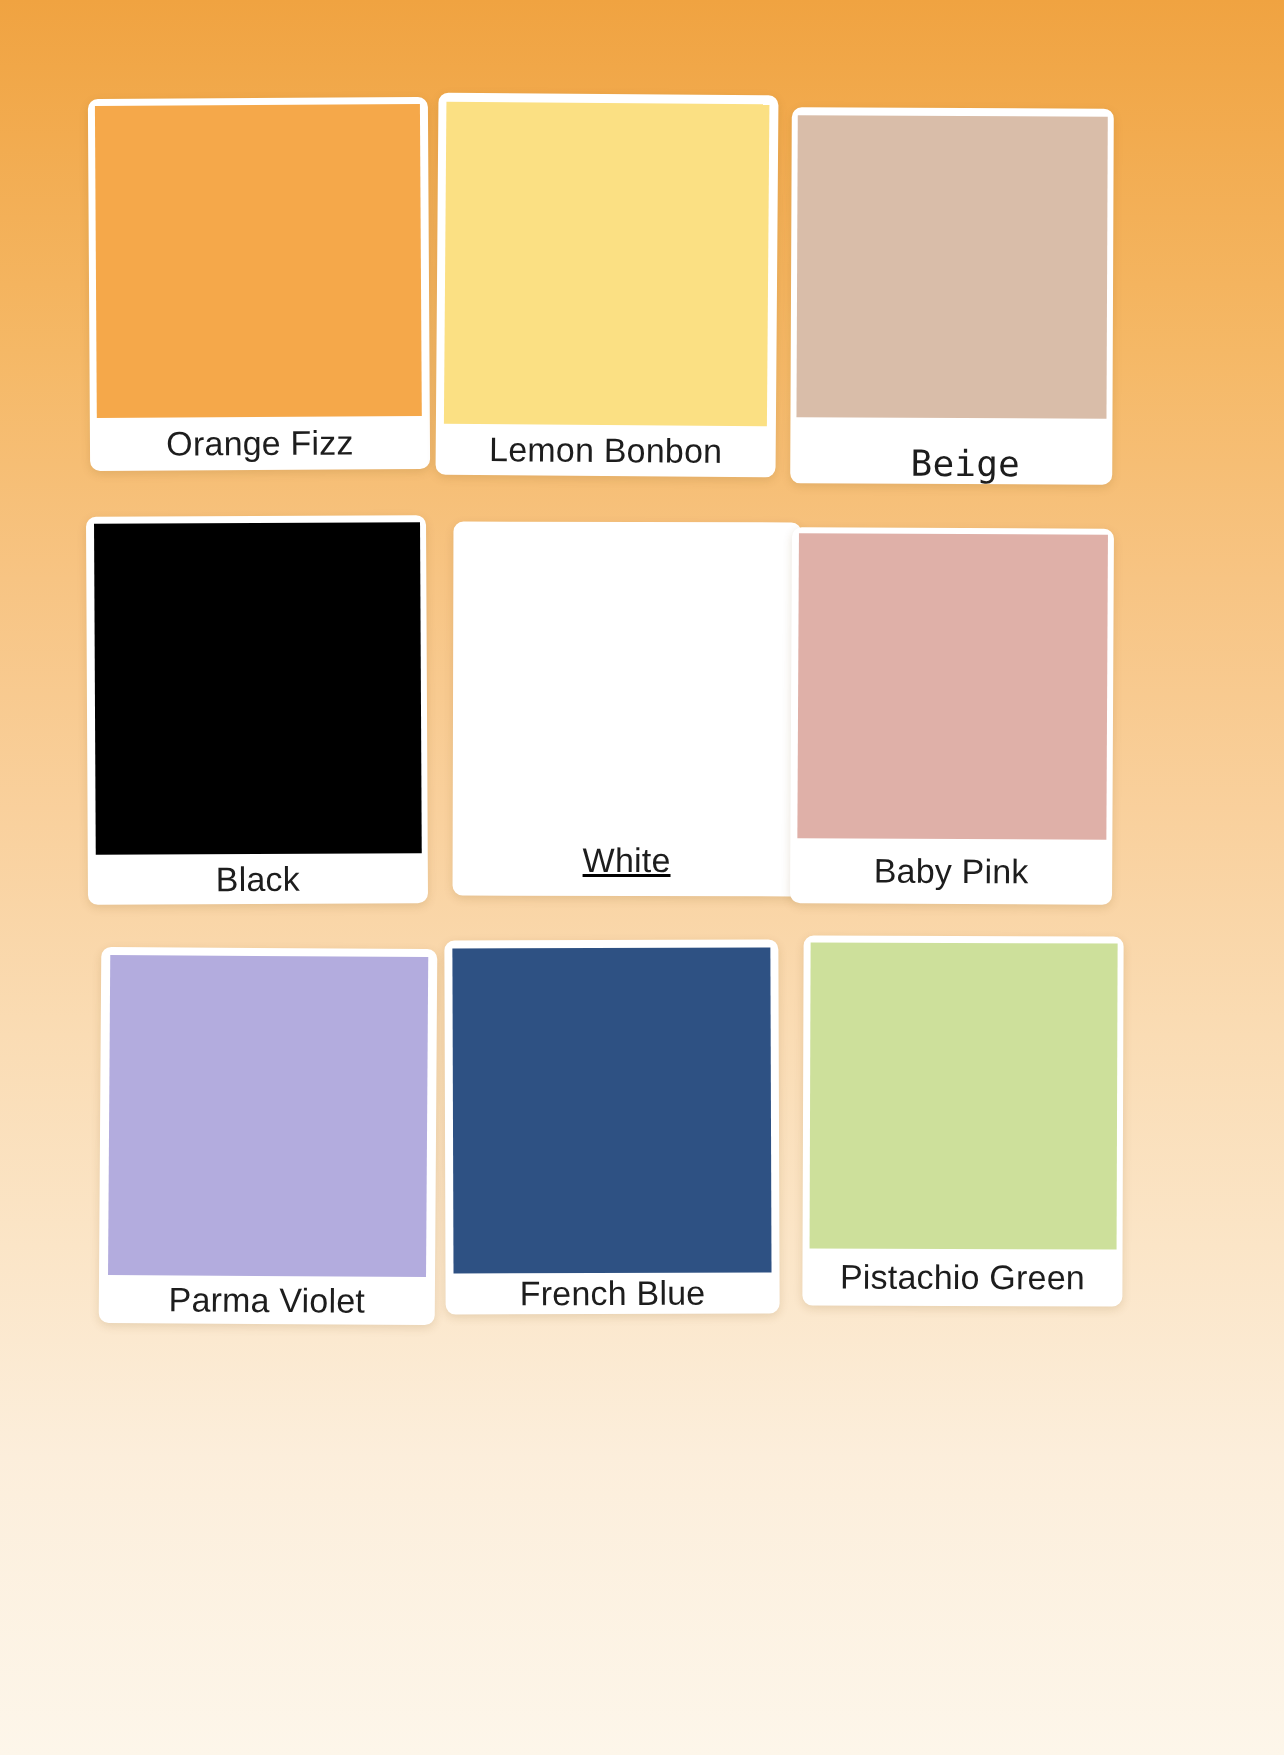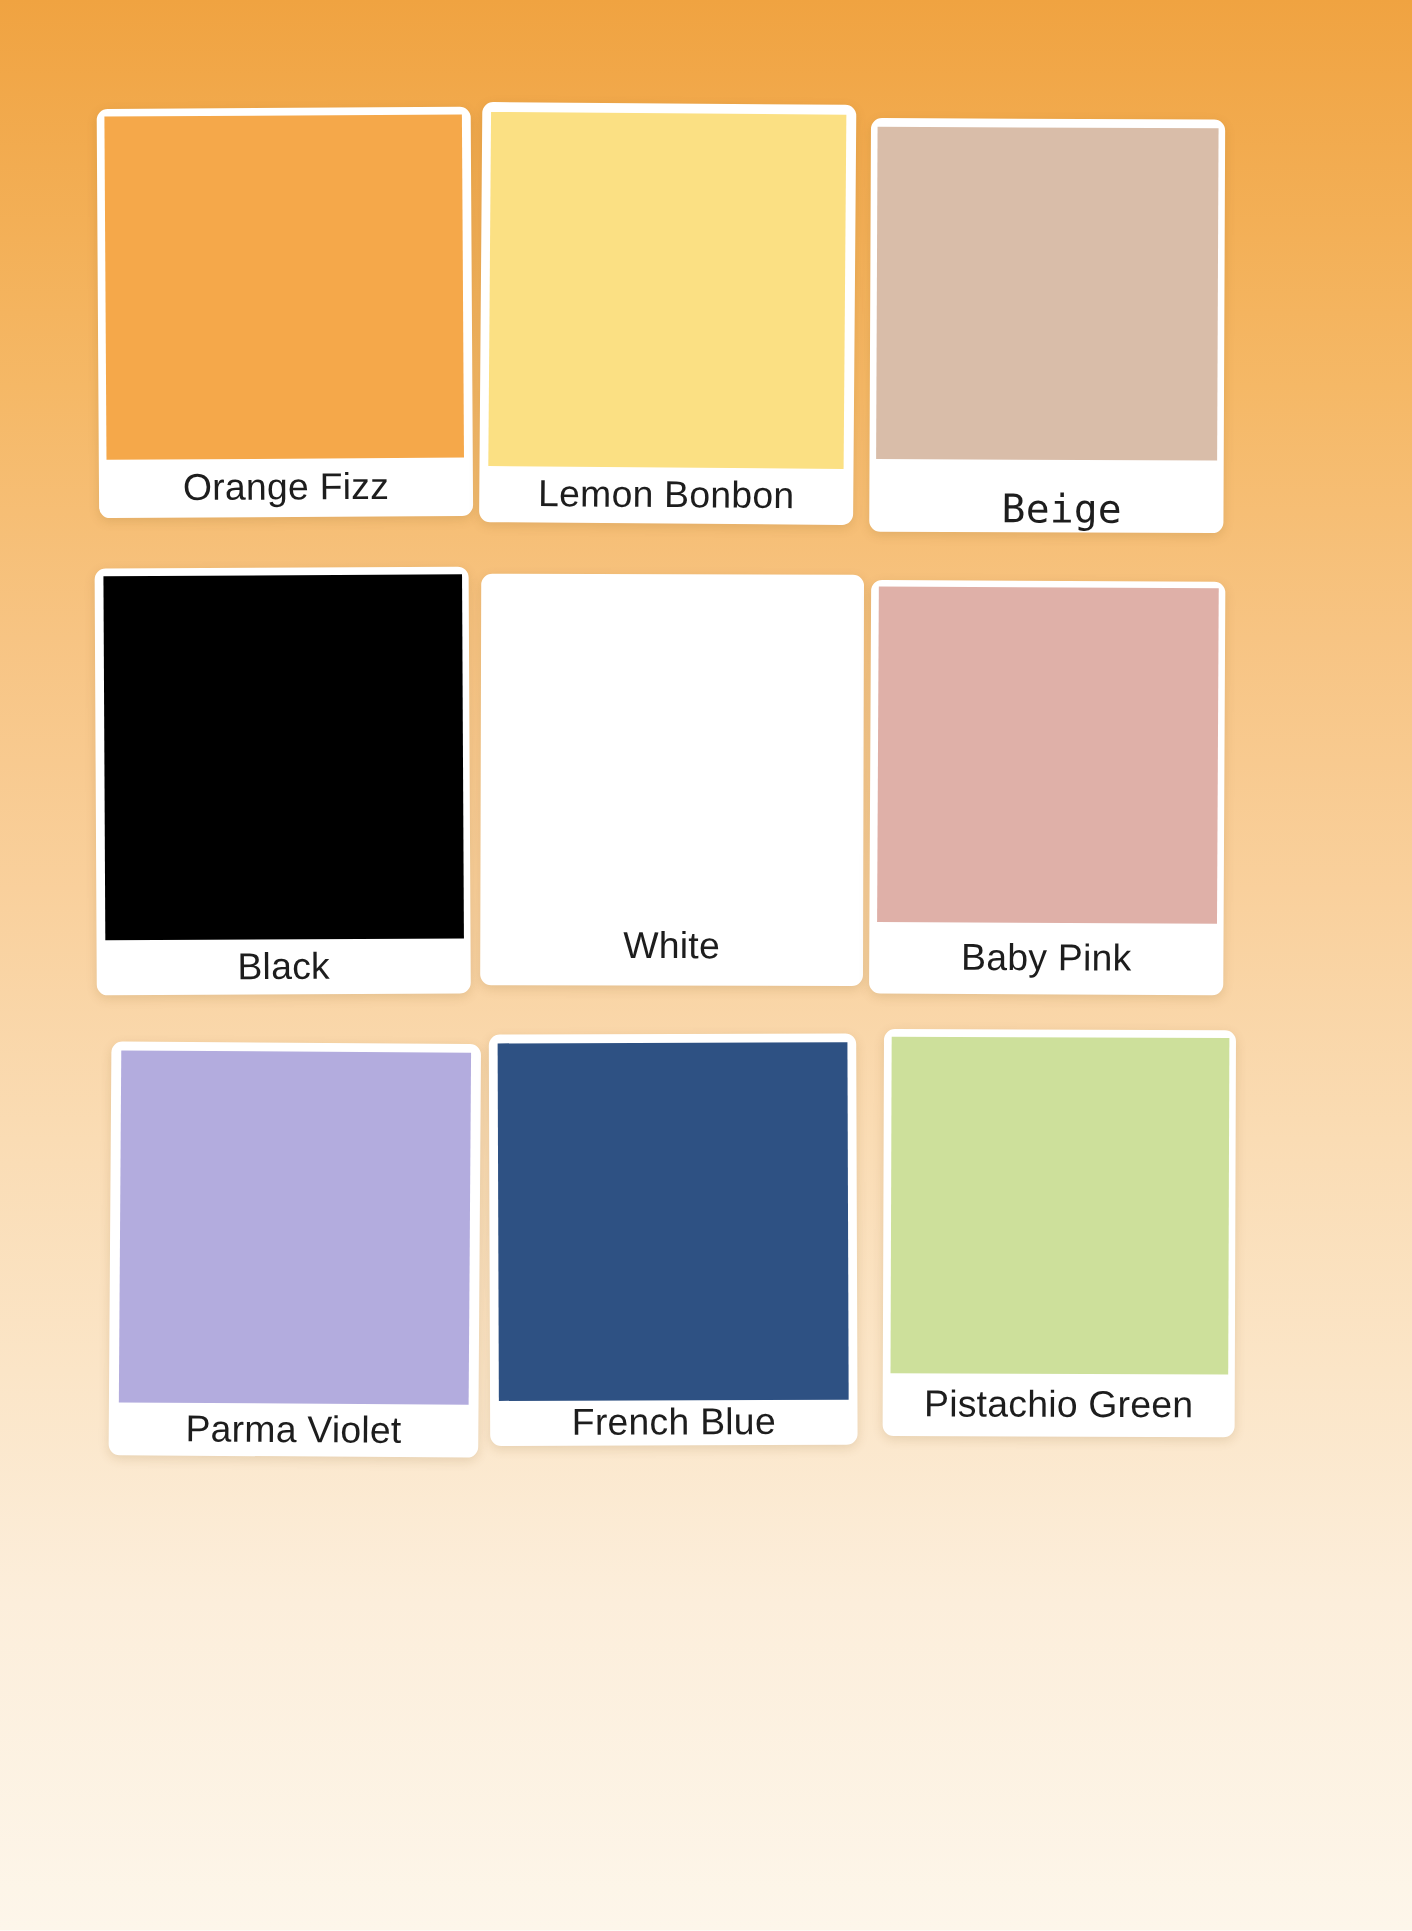--- a/index.html
+++ b/index.html
@@ -90,23 +90,24 @@
 
   
   #card-black {
     left: 87px;  top: 516px;
     width: 340px; height: 388px;
     transform: rotate(-0.3deg);
   }
   #card-black .swatch-color { height: 331px; margin: 7px 6px 0 8px; width: auto; }
 
   #card-white {
-    left: 437px; top: 522px;
+    left: 453px; top: 522px;
     width: 348px; height: 374px;
     transform: rotate(0.15deg);
+    text-decoration: underline;
   }
   #card-white .swatch-color { height: 298px; margin: 4px 5px 0 5px; width: auto; }
 
   #card-baby-pink {
     left: 791px; top: 528px;
     width: 322px; height: 376px;
     transform: rotate(0.3deg);
   }
   #card-baby-pink .swatch-color { height: 305px; margin: 6px 6px 0 7px; width: auto; }
 

